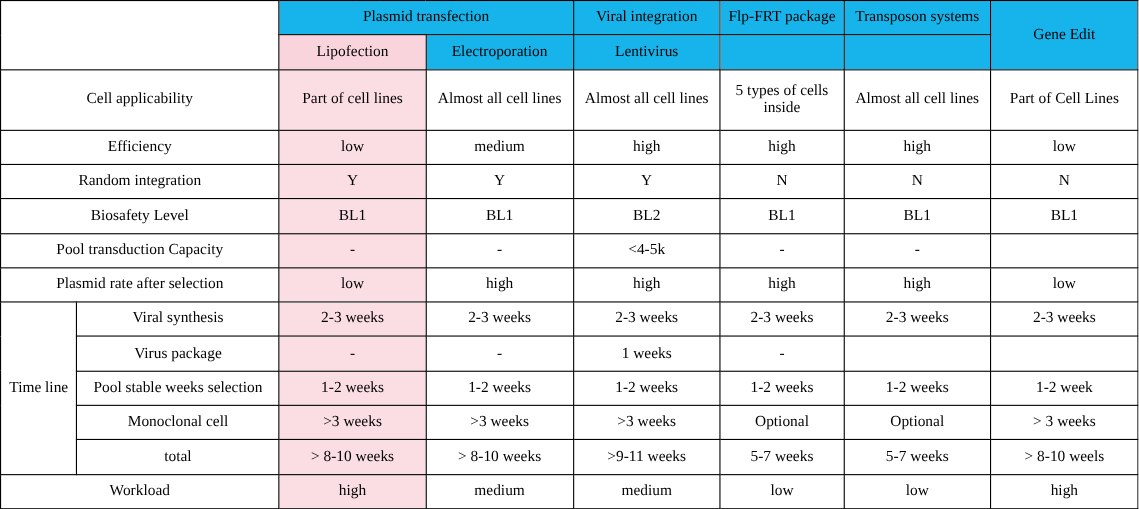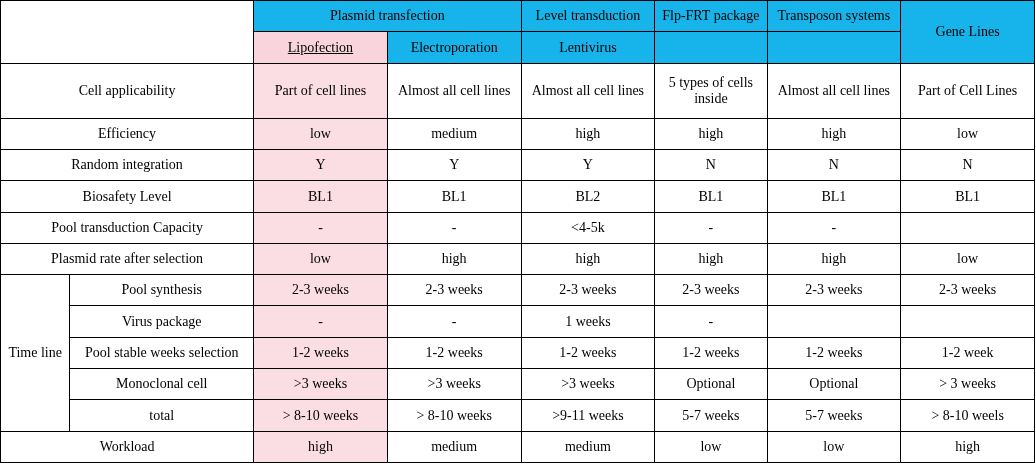--- a/index.html
+++ b/index.html
@@ -34,21 +34,20 @@
     background: #16b4ea;
     color: #ffffff;
     font-weight: bold;
     font-size: 15px;
   }
   .hdr-pink {
     background: #f9d4dd;
     color: #c0002a;
     font-weight: bold;
     font-size: 14px;
-    text-decoration: underline;
   }
   .hdr-blank {
     background: #ffffff;
     border-left: 1px solid #ffffff;
     border-top: 1px solid #ffffff;
   }
   .col-pink {
     background: #fbdde4;
   }
   .rowlabel {
@@ -79,24 +78,24 @@
     <col class="c-data">
     <col class="c-data-narrow">
     <col class="c-data">
     <col class="c-data">
   </colgroup>
   <tbody>
 
     <tr>
       <td class="hdr-blank" colspan="2" rowspan="2"></td>
       <td class="hdr-cyan" colspan="2">Plasmid transfection</td>
-      <td class="hdr-cyan">Level transduction</td>
+      <td class="hdr-cyan">Viral integration</td>
       <td class="hdr-cyan">Flp-FRT package</td>
       <td class="hdr-cyan">Transposon systems</td>
-      <td class="hdr-cyan" rowspan="2">Gene Lines</td>
+      <td class="hdr-cyan" rowspan="2">Gene Edit</td>
     </tr>
 
     <tr>
       <td class="hdr-pink">Lipofection</td>
       <td class="hdr-cyan">Electroporation</td>
       <td class="hdr-cyan">Lentivirus</td>
       <td class="hdr-cyan"></td>
       <td class="hdr-cyan"></td>
     </tr>
 
@@ -150,21 +149,21 @@
       <td class="col-pink">low</td>
       <td>high</td>
       <td>high</td>
       <td>high</td>
       <td>high</td>
       <td>low</td>
     </tr>
 
     <tr>
       <td class="timeline-label" rowspan="5">Time line</td>
-      <td class="sub-label">Pool synthesis</td>
+      <td class="sub-label">Viral synthesis</td>
       <td class="col-pink">2-3  weeks</td>
       <td>2-3 weeks</td>
       <td>2-3 weeks</td>
       <td>2-3 weeks</td>
       <td>2-3 weeks</td>
       <td>2-3 weeks</td>
     </tr>
     <tr>
       <td class="sub-label">Virus package</td>
       <td class="col-pink">-</td>

